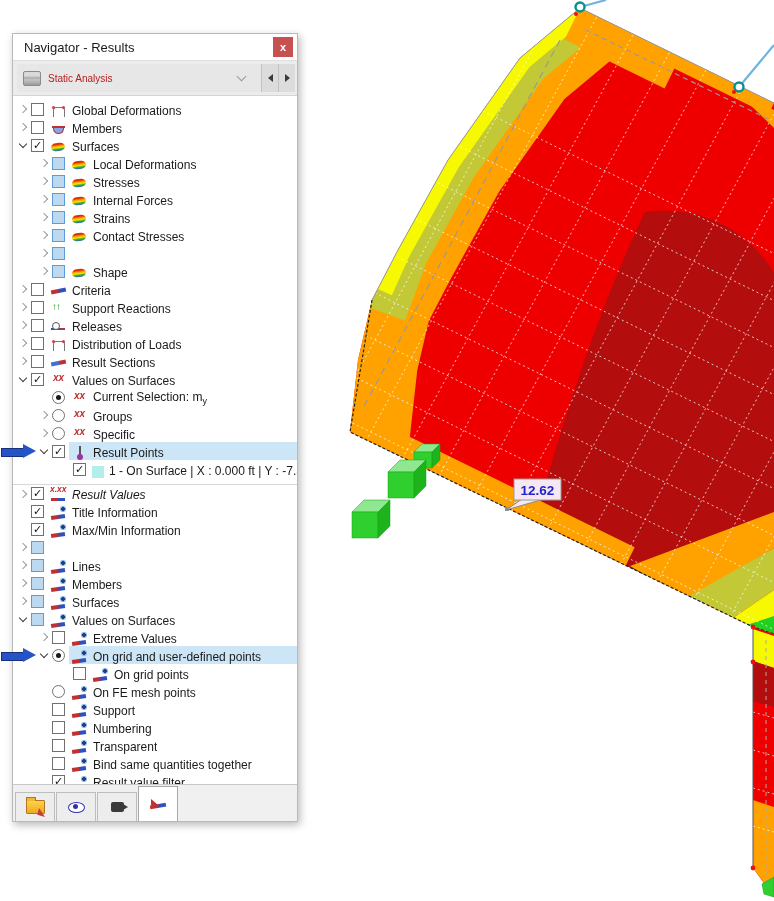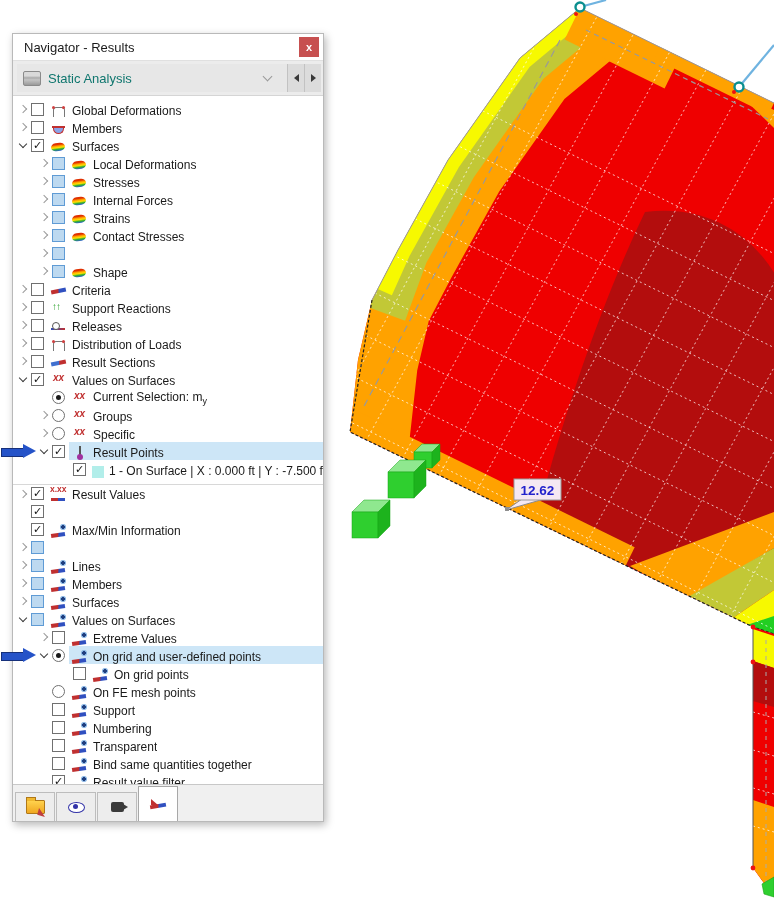--- a/index.html
+++ b/index.html
@@ -1,45 +1,45 @@
 <!DOCTYPE html>
 <html><head>
 <meta charset="utf-8">
 <style>
   html,body{margin:0;padding:0;background:#fff;width:774px;height:901px;overflow:hidden;
     font-family:"Liberation Sans","DejaVu Sans",sans-serif;}
   #stage{position:relative;width:774px;height:901px;}
   #scene{position:absolute;left:0;top:0;z-index:1;}
 
   
-  .panel{position:absolute;left:12px;top:33px;width:312px;height:789px;background:#fff;
+  .panel{position:absolute;left:12px;top:33px;width:286px;height:789px;background:#fff;
     border:1px solid #b9b9b9;box-shadow:2px 3px 8px rgba(0,0,0,.28);z-index:10;
     display:flex;flex-direction:column;box-sizing:border-box;}
   .titlebar{height:26px;display:flex;align-items:center;padding:0 4px 0 11px;background:#fff;}
   .title{font-size:13px;color:#1a1a1a;flex:1;}
   .closebtn{width:20px;height:20px;background:#c75050;color:#fff;border:none;font-size:11px;
     font-weight:bold;line-height:20px;text-align:center;cursor:pointer;padding:0;}
   .toolbar{height:36px;background:#ececec;border-top:1px solid #e0e0e0;border-bottom:1px solid #d5d5d5;
     display:flex;align-items:center;padding:0 2px 0 4px;box-sizing:border-box;}
   .combo{flex:1;height:28px;display:flex;align-items:center;background:#e7e7e7;padding:0 4px 0 6px;}
   .i-static{width:16px;height:13px;border:1px solid #8a8a8a;border-radius:2px;
     background:linear-gradient(180deg,#d9d9d9 30%,#aaa 45%,#c4c4c4 60%,#9a9a9a);margin-right:7px;}
-  .combo-label{font-size:13px;color:#0f766e;flex:1;}
+  .combo-label{font-size:10px;color:#b91c1c;flex:1;}
   .combochev{width:14px;height:14px;position:relative;margin-right:8px;}
   .combochev::before{content:"";position:absolute;left:3px;top:2px;width:6px;height:6px;
     border-right:1.5px solid #9a9a9a;border-bottom:1.5px solid #9a9a9a;transform:rotate(45deg);}
   .navbtn{width:17px;height:28px;background:#dcdcdc;border-left:1px solid #c2c2c2;
     display:flex;align-items:center;justify-content:center;padding:0;border-top:none;border-bottom:none;border-right:none;cursor:pointer;}
   .tri-l{width:0;height:0;border-right:5px solid #3a3a3a;border-top:4px solid transparent;border-bottom:4px solid transparent;}
   .tri-r{width:0;height:0;border-left:5px solid #3a3a3a;border-top:4px solid transparent;border-bottom:4px solid transparent;}
 
   
   .tree{flex:1;overflow:hidden;padding-top:4px;background:#fff;position:relative;}
   .row{display:flex;align-items:center;height:18px;box-sizing:border-box;}
-  .row.sep{border-top:1px solid #d8d8d8;margin-top:6px;}
+  .row.sep{border-top:1px solid #d8d8d8;margin-top:6px;font-style:italic;}
   .ind{display:inline-block;height:1px;}
   .chev{width:15px;height:14px;flex:0 0 15px;position:relative;}
   .chev.col::before{content:"";position:absolute;left:4px;top:4px;width:5px;height:5px;
     border-right:1.5px solid #9a9a9a;border-bottom:1.5px solid #9a9a9a;transform:rotate(-45deg);}
   .chev.exp::before{content:"";position:absolute;left:4px;top:3px;width:5px;height:5px;
     border-right:1.5px solid #3c3c3c;border-bottom:1.5px solid #3c3c3c;transform:rotate(45deg);}
   .ctrl{width:13px;height:13px;flex:0 0 13px;margin-right:4px;position:relative;display:inline-block;box-sizing:border-box;}
   .cb0,.cb1{border:1px solid #707070;background:#fff;}
   .cbb{border:1px solid #5f9bd5;background:#bdd9f0;}
   .cb1::after{content:"\2713";position:absolute;left:1px;top:-1px;font-size:11px;line-height:12px;color:#111;font-weight:bold;}
@@ -429,20 +429,24 @@
           <span class="ctrl cb1"></span>
           <span class="rb">
             <span class="ticon i-xdotxx"></span>
             <span class="lbl">Result Values</span>
           </span>
         </div>
         <div class="row">
           <span class="ind" style="width: 3px;"></span>
           <span class="chev "></span>
           <span class="ctrl cb1"></span>
+          <span class="rb">
+            <span class="ticon i-veye"></span>
+            <span class="lbl">Title Information</span>
+          </span>
         </div>
         <div class="row">
           <span class="ind" style="width: 3px;"></span>
           <span class="chev "></span>
           <span class="ctrl cb1"></span>
           <span class="rb">
             <span class="ticon i-veye"></span>
             <span class="lbl">Max/Min Information</span>
           </span>
         </div>

